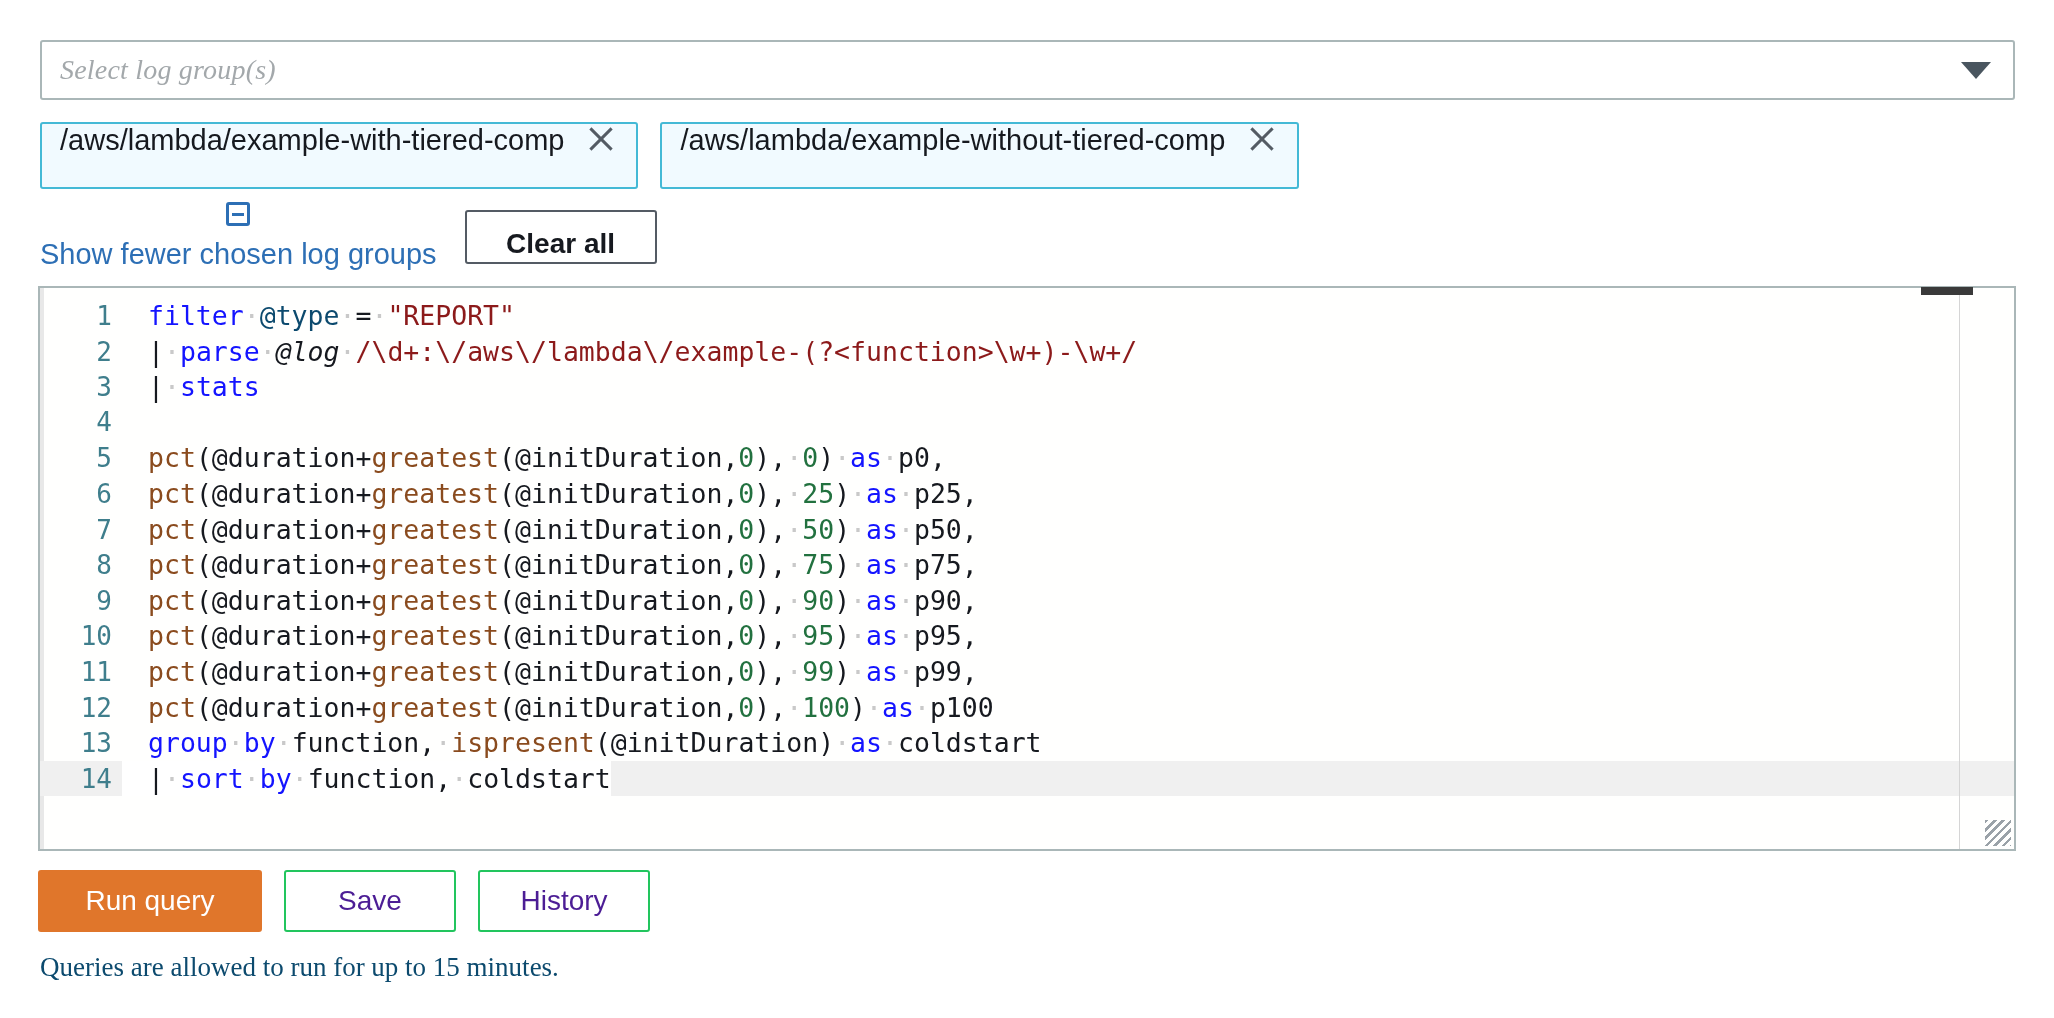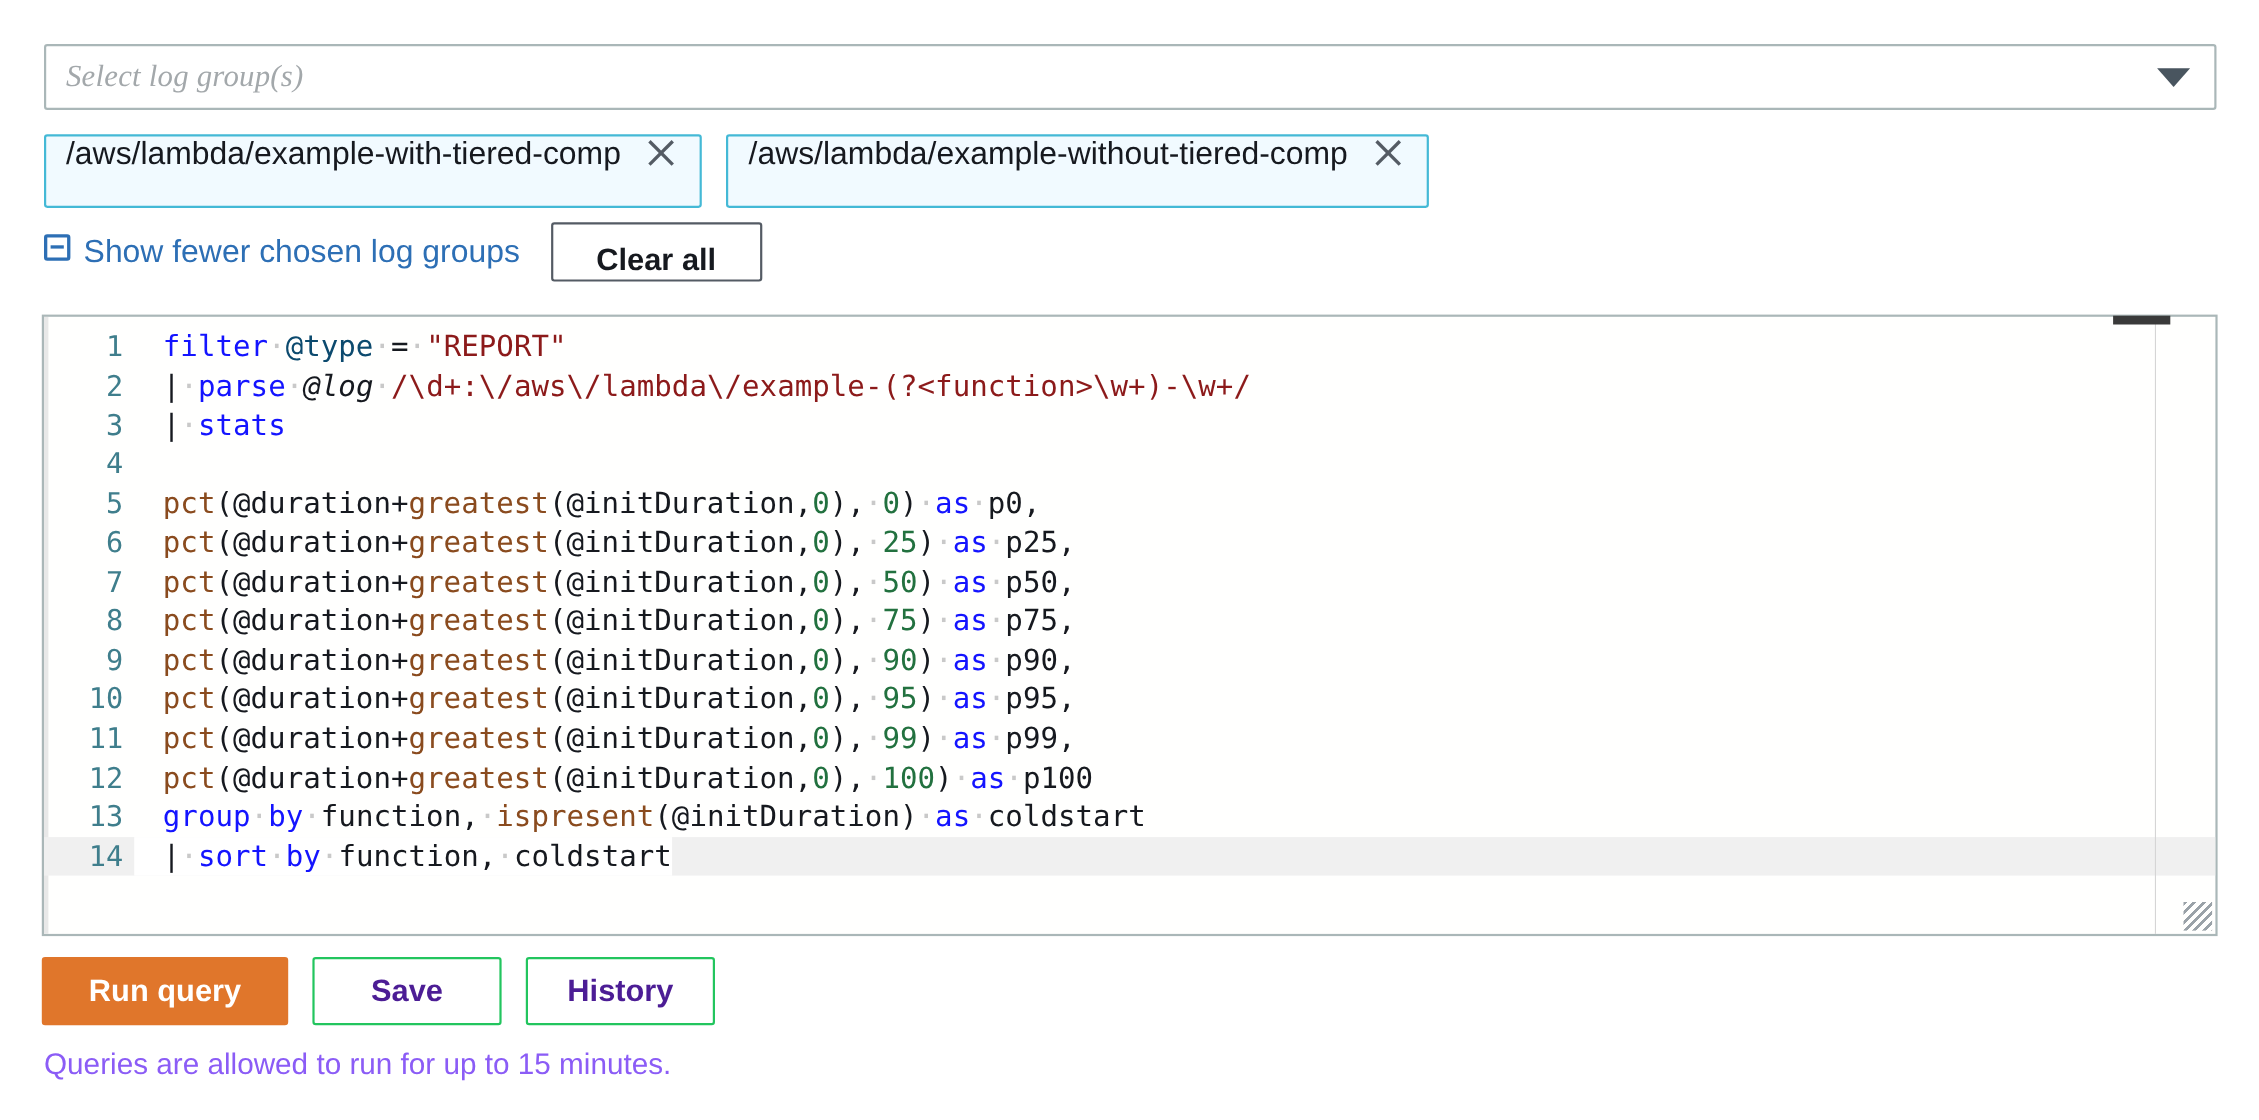--- a/index.html
+++ b/index.html
@@ -93,23 +93,24 @@
   .ctrl-row {
     position: absolute;
     left: 40px;
     top: 202px;
     display: flex;
     align-items: center;
     gap: 28px;
   }
   .showfewer {
     display: flex;
-    align-items: flex-start;
+    align-items: center;
     gap: 12px;
     cursor: pointer;
+    flex-direction: column;
   }
   .collapse-icon {
     width: 24px; height: 24px;
     border: 3px solid #2d6fb5;
     border-radius: 3px;
     position: relative;
     flex: 0 0 auto;
   }
   .collapse-icon::after {
     content: "";
@@ -225,21 +226,21 @@
     left: 38px;
     top: 870px;
     display: flex;
     gap: 22px;
     align-items: center;
   }
   .btn {
     height: 62px;
     border-radius: 3px;
     font-size: 28px;
-    font-weight: bold;
+    font-weight: normal;
     font-family: "Liberation Sans", sans-serif;
     cursor: pointer;
     padding: 0 13px;
     min-width: 132px;
   }
   .btn-primary {
     background: #e0762b;
     border: 2px solid #e0762b;
     color: #ffffff;
     min-width: 224px;
@@ -248,21 +249,22 @@
     background: #ffffff;
     border: 2px solid #22c55e;
     color: #4c1d95;
     min-width: 172px;
   }
   .note {
     position: absolute;
     left: 40px;
     top: 952px;
     font-size: 27px;
-    color: #8b5cf6;
+    color: #0c4a6e;
+    font-family: Liberation Serif, serif;
   }
 </style>
 </head>
 <body>
 
 <div id="root">
 
   <div class="lg-select">
     <span class="placeholder">Select log group(s)</span>
     <span class="caret"></span>

